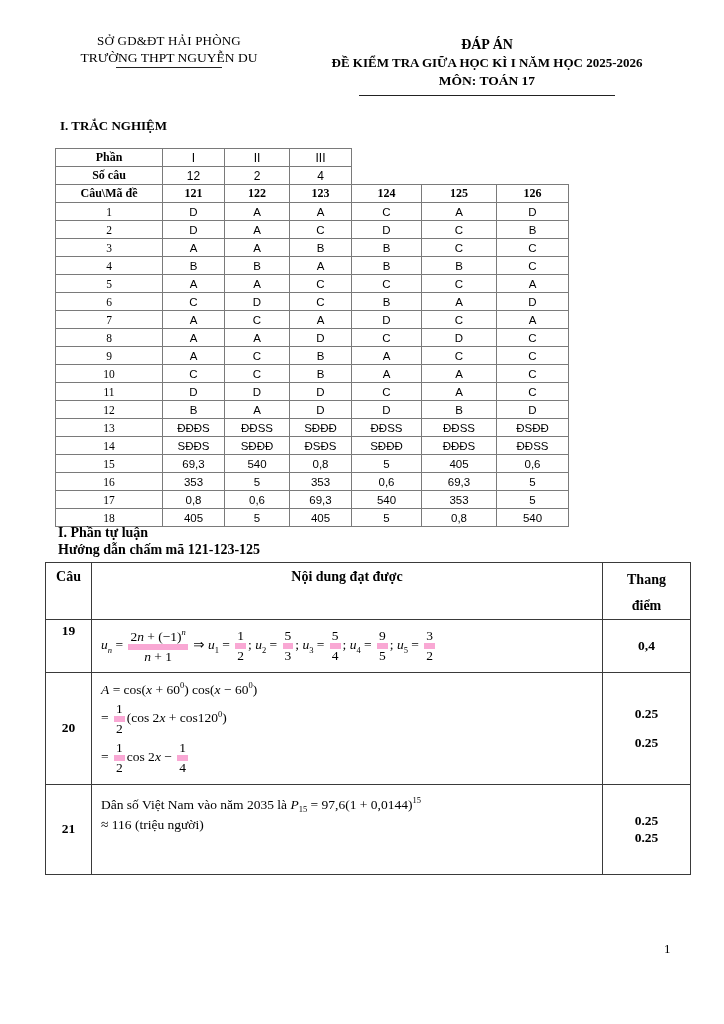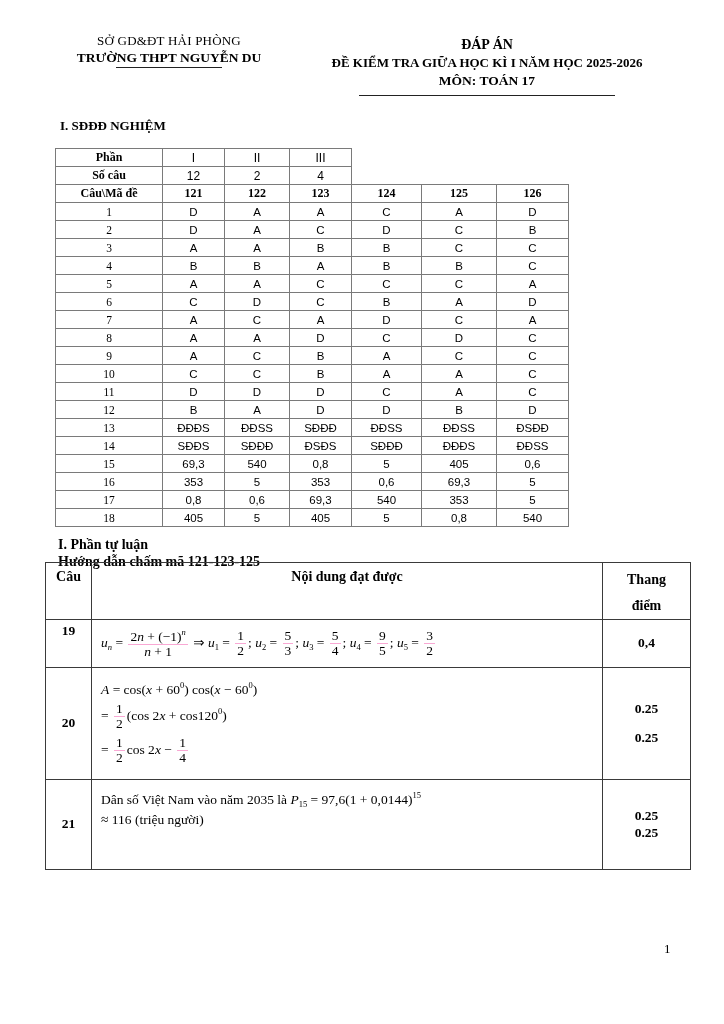--- a/index.html
+++ b/index.html
@@ -4,30 +4,30 @@
 <style>
   html,body { margin:0; padding:0; background:#e8e8e8; }
   .page {
     position:relative; width:724px; height:1024px; margin:0 auto;
     background:#ffffff; color:#000;
     font-family:"Liberation Serif", serif; overflow:hidden;
   }
   
   .hdr-left { position:absolute; left:50px; top:33px; width:238px; text-align:center; }
   .hdr-left .l1 { font-size:13px; letter-spacing:0.2px; }
-  .hdr-left .l2 { font-size:13.5px; font-weight:bold; margin-top:1px; }
+  .hdr-left .l2 { font-size:13.5px; font-weight:normal; margin-top:1px; }
   .hdr-left .rule { width:106px; border-bottom:1.6px solid #222; margin:1px auto 0; }
   .hdr-right { position:absolute; left:298px; top:37px; width:378px; text-align:center; font-weight:bold; }
   .hdr-right .l1 { font-size:14px; }
   .hdr-right .l2 { font-size:13px; margin-top:2px; }
   .hdr-right .l3 { font-size:13.5px; margin-top:2px; }
   .hdr-right .rule { width:256px; border-bottom:1.6px solid #222; margin:6px auto 0; }
   
   .sec1 { position:absolute; left:60px; top:118px; font-size:13px; font-weight:bold; }
-  .sec2 { position:absolute; left:58px; top:536px; font-size:14px; font-weight:bold; line-height:17px; }
+  .sec2 { position:absolute; left:58px; top:524px; font-size:14px; font-weight:bold; line-height:17px; }
   
   table.mc { position:absolute; left:55px; top:148px; border-collapse:collapse; table-layout:fixed; }
   table.mc td, table.mc th {
     border:1px solid #7a7a7a; height:17px; padding:0 2px;
     text-align:center; vertical-align:middle; font-weight:normal;
   }
   table.mc .lbl { font-weight:bold; font-size:12px; }
   table.mc .code { font-weight:bold; font-size:12px; }
   table.mc .num { font-size:11.5px; font-family:"Liberation Serif", serif; }
   table.mc .ans { font-size:11.5px; font-family:"Liberation Sans", sans-serif; }
@@ -47,21 +47,21 @@
   table.essay tr.r19 td.qnum { vertical-align:top; padding-top:3px; }
   table.essay tr.r21 td.content { vertical-align:top; padding-top:7px; }
   table.essay tr.r20 .score div { margin:13px 0; }
   table.essay tr.r21 .score div { line-height:17px; }
   .fline { margin:3px 0; }
   
   .tok-var { font-style:italic; }
   sub, sup { font-size:8.5px; }
   sub.i, sup.i { font-style:italic; }
   .frac { display:inline-block; vertical-align:middle; text-align:center; line-height:1.05; margin:1px 2px; }
-  .frac .fn { display:block; border-bottom:1px solid #f9a8d4; padding:0 2px; }
+  .frac .fn { display:block; border-bottom:6px solid #f9a8d4; padding:0 2px; }
   .frac .fd { display:block; padding:0 2px; }
   
   .pageno { position:absolute; left:664px; top:941px; font-size:13px; }
 </style>
 </head>
 <body>
 
 <div class="page">
 
   <div class="hdr-left">
@@ -69,21 +69,21 @@
     <div class="l2">TRƯỜNG THPT NGUYỄN DU</div>
     <div class="rule"></div>
   </div>
   <div class="hdr-right">
     <div class="l1">ĐÁP ÁN</div>
     <div class="l2">ĐỀ KIỂM TRA GIỮA HỌC KÌ I NĂM HỌC 2025-2026</div>
     <div class="l3">MÔN: TOÁN 17</div>
     <div class="rule"></div>
   </div>
 
-  <div class="sec1">I. SĐĐĐ NGHIỆM</div>
+  <div class="sec1">I. TRẮC NGHIỆM</div>
 
   <table class="mc">
     <colgroup>
       <col style="width:107px">
         <col style="width:62px">
         <col style="width:65px">
       <col style="width:62px">
         <col style="width:70px">
         <col style="width:75px">
         <col style="width:72px">

